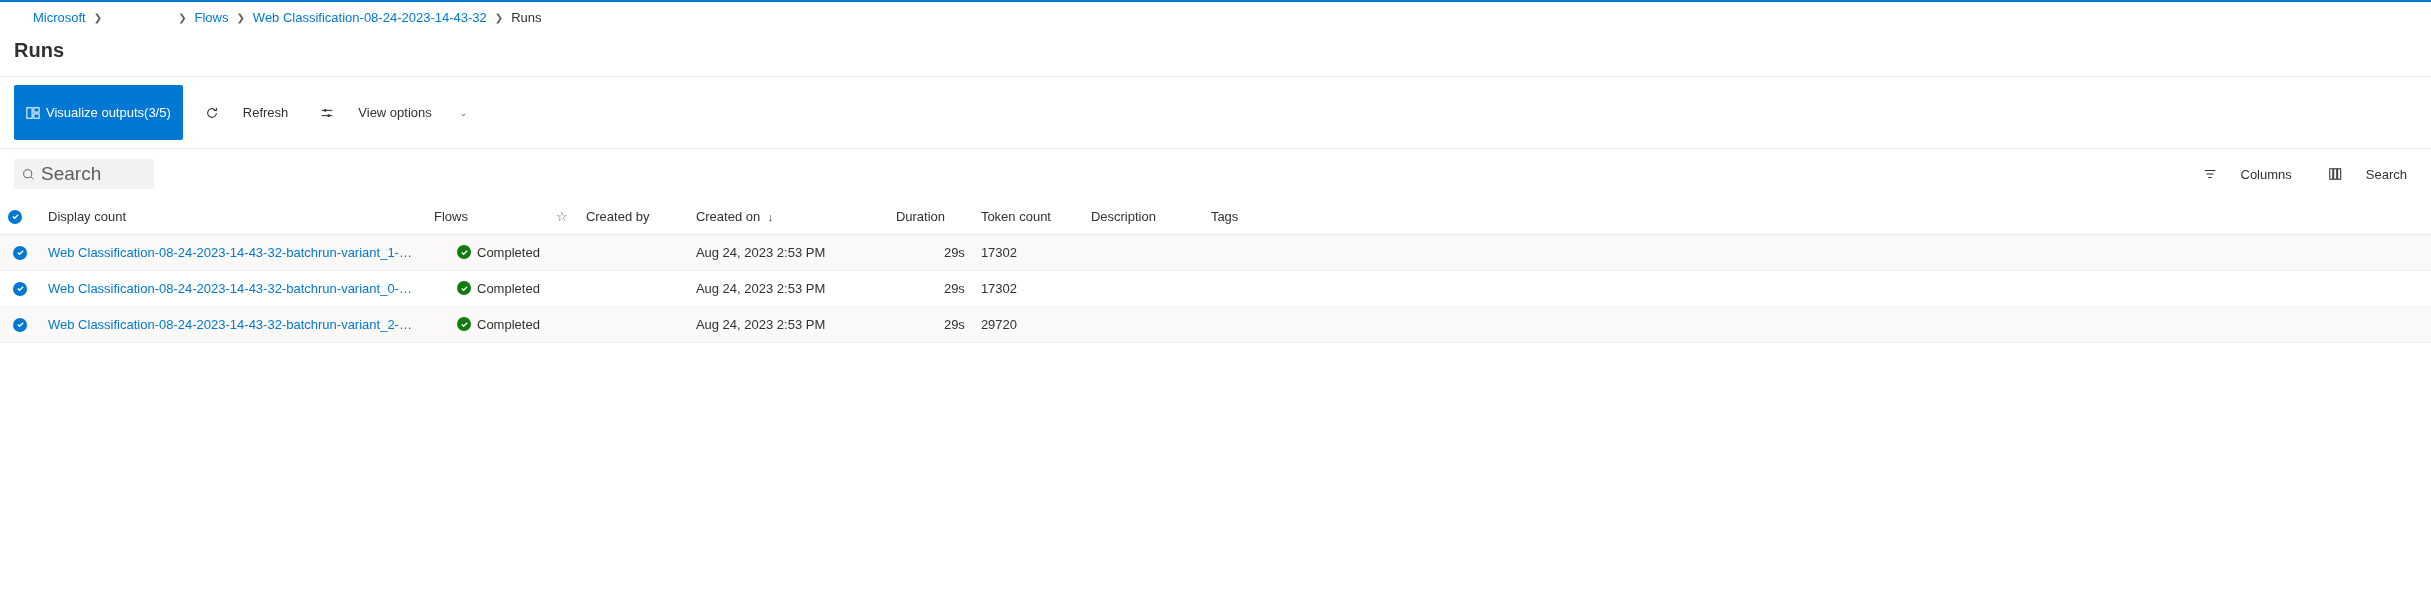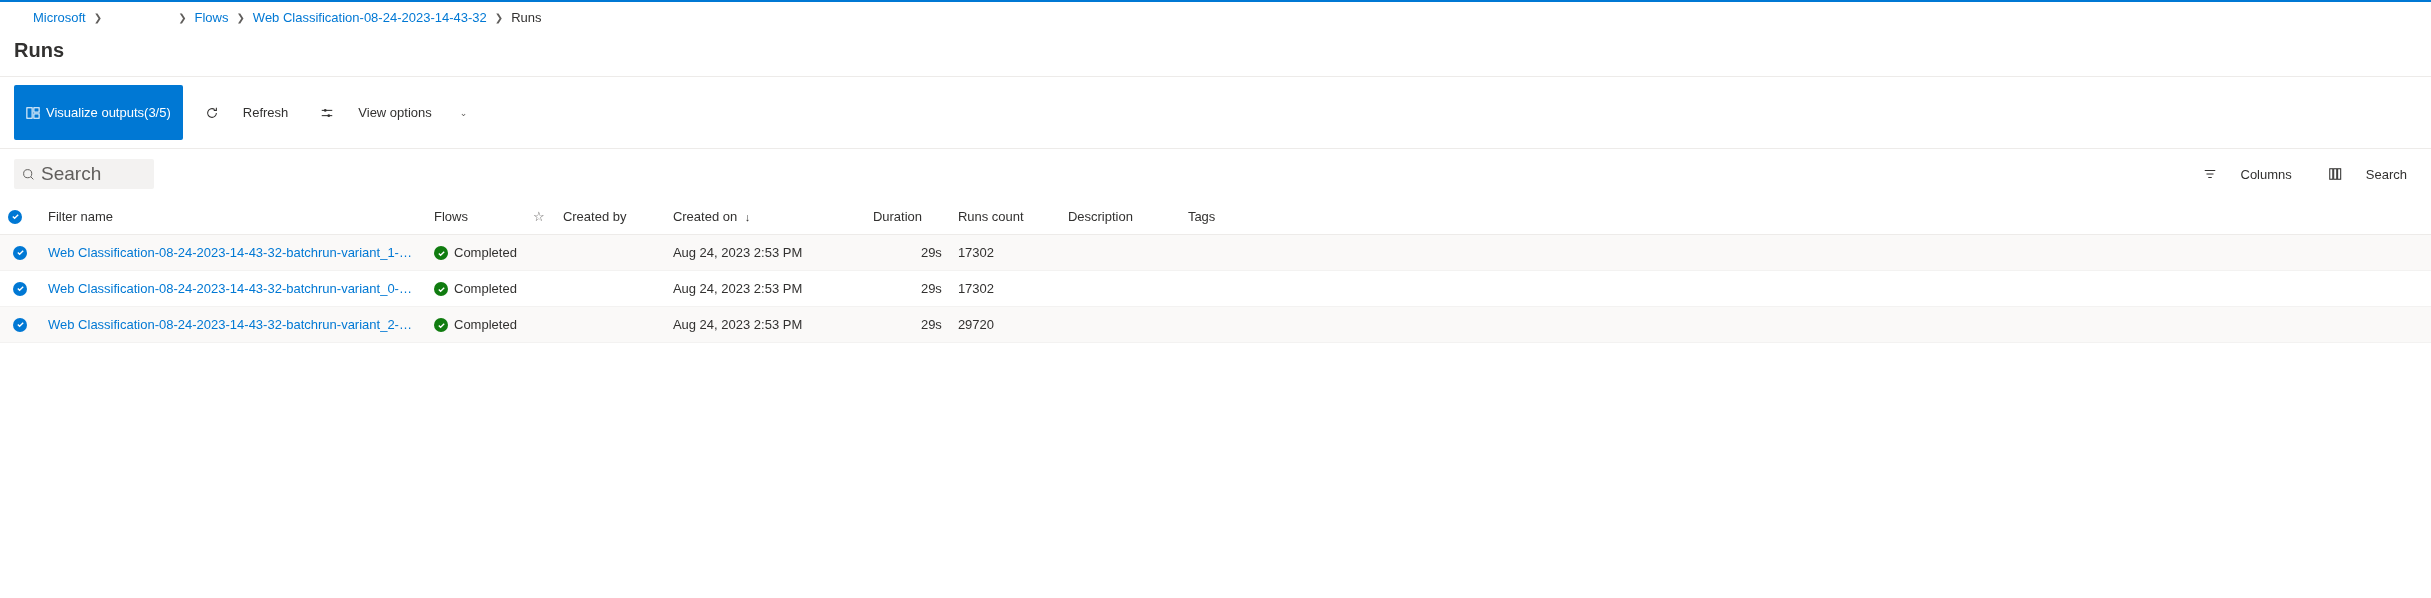--- a/index.html
+++ b/index.html
@@ -179,22 +179,23 @@
       text-decoration: none;
       cursor: pointer;
       white-space: nowrap;
       overflow: hidden;
       text-overflow: ellipsis;
       display: block;
       max-width: 370px;
     }
     .status-cell {
       display: flex;
-      align-items: flex-end;
+      align-items: flex-start;
       gap: 6px;
+      margin-left: 23px;
     }
     .check-circle {
       width: 14px;
       height: 14px;
       border-radius: 50%;
       background: #0078d4;
       display: inline-flex;
       align-items: center;
       justify-content: center;
       flex-shrink: 0;
@@ -323,32 +324,32 @@
 <table class="table">
   <thead>
     <tr>
       <th class="col-select">
         <span class="check-circle">
           <svg viewBox="0 0 10 10">
               <path d="M2 5l2 2 4-4" stroke="white" stroke-width="1.5" fill="none"></path>
             </svg>
         </span>
       </th>
-      <th class="col-name">Filter name</th>
+      <th class="col-name">Display count</th>
       <th class="col-status">Flows</th>
       <th class="col-star">
         <span class="star-icon">☆</span>
       </th>
       <th class="col-createdby">Created by</th>
       <th class="col-createdon">
         <span>Created on</span>
         <span class="sort-arrow">↓</span>
       </th>
       <th class="col-duration">Duration</th>
-      <th class="col-tokens">Runs count</th>
+      <th class="col-tokens">Token count</th>
       <th class="col-desc">Description</th>
       <th class="col-tags">Tags</th>
       <th></th>
     </tr>
   </thead>
   <tbody id="table-body">
   <tr>
     <td class="col-select">
       <span class="check-circle">
         <svg viewBox="0 0 10 10">

